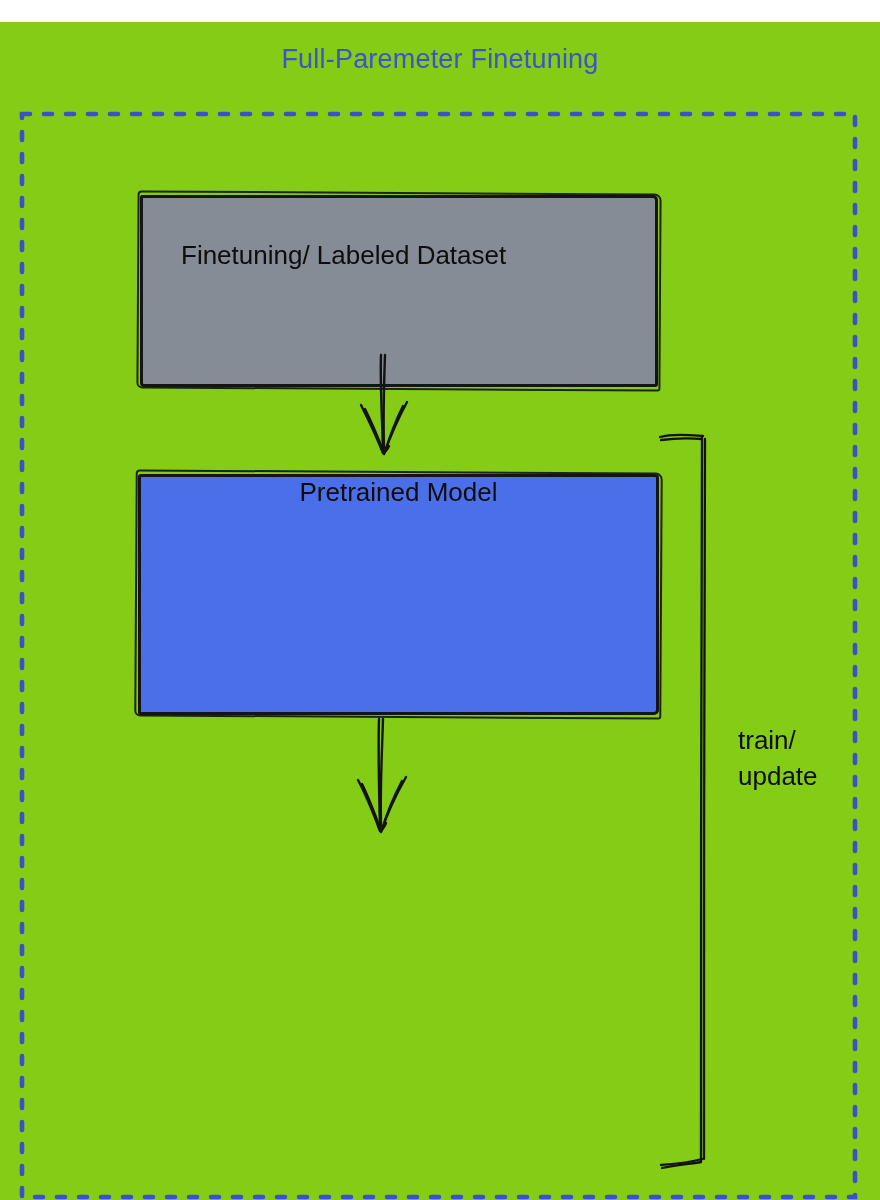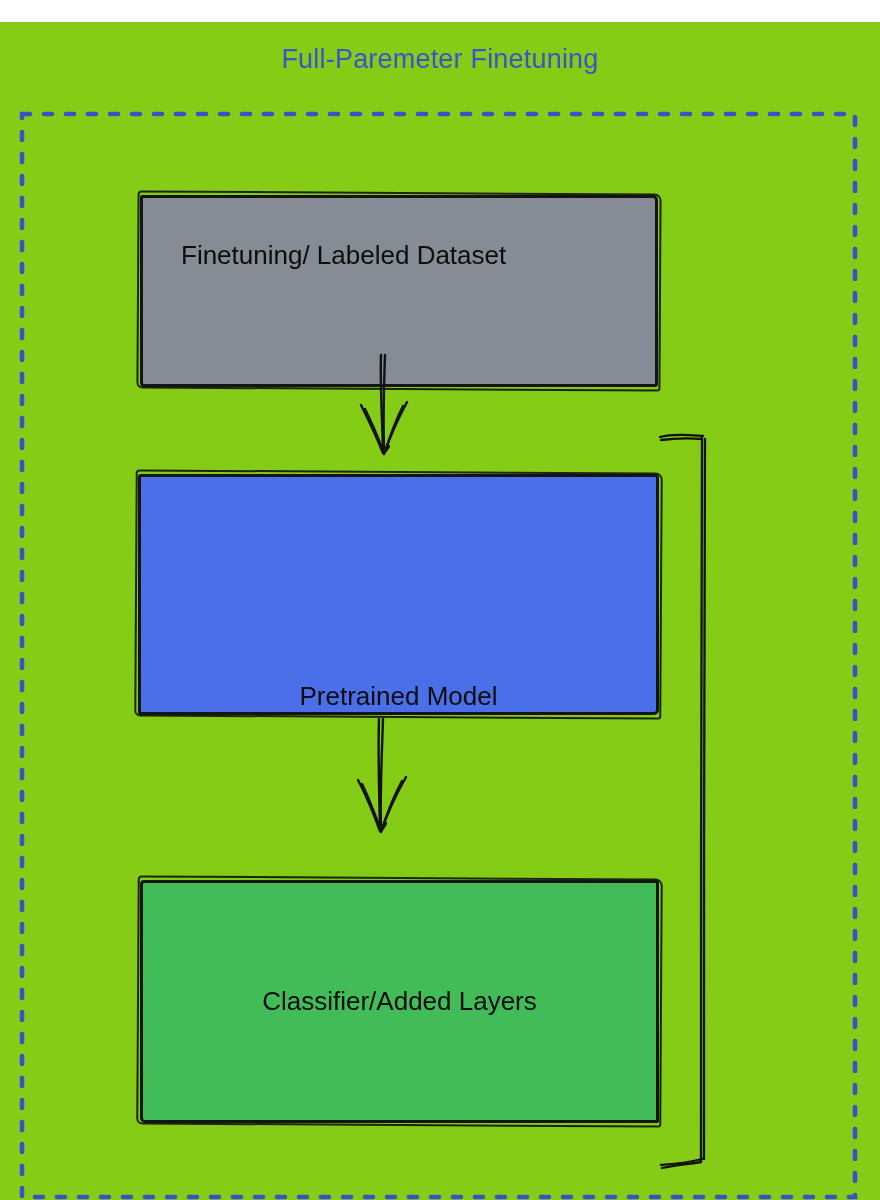--- a/index.html
+++ b/index.html
@@ -51,21 +51,21 @@
     width: 518px; height: 192px;
     background: #858c96;
     border-radius: 2px 5px 3px 4px;
     padding: 42px 0 0 38px;
   }
   .node-pretrained {
     left: 138px; top: 452px;
     width: 521px; height: 241px;
     background: #4b6fe9;
     border-radius: 3px 4px 5px 2px;
-    display: flex; align-items: flex-end; justify-content: center;
+    display: flex; align-items: flex-start; justify-content: center;
   }
   .node-classifier {
     left: 140px; top: 858px;
     width: 519px; height: 243px;
     background: #41bc58;
     border-radius: 4px 3px 2px 5px;
     display: flex; align-items: center; justify-content: center;
   }
   .arrow {
     position: absolute;
@@ -119,29 +119,30 @@
       <path d="M35 2 C34 34 35 74 36 111"></path>
       <path d="M39 2 C38 34 36 72 37 109"></path>
       <path d="M14 63 C22 78 30 98 36 114"></path>
       <path d="M18 67 C25 81 32 100 37 114"></path>
       <path d="M62 60 C53 76 43 97 37 115"></path>
       <path d="M58 64 C50 79 42 99 38 113"></path>
       <path d="M34 109 C36 113 39 114 42 106"></path>
     </g>
   </svg>
 
-  <div class="node node-classifier">
-    <span>Classifier/Added Layers</span>
-  </div>
 
   <svg class="bracket" width="64" height="748" viewBox="0 0 64 748" aria-hidden="true">
     <g fill="none" stroke="#131313" stroke-width="2.3" stroke-linecap="round">
       <path d="M10 11 C24 7 40 9 53 10"></path>
       <path d="M11 14 C26 12 40 12 52 13"></path>
       <path d="M52 10 C51 240 51 500 51 736"></path>
       <path d="M55 13 C54 240 54 500 54 733"></path>
       <path d="M52 733 C38 737 24 738 11 739"></path>
       <path d="M12 742 C26 739 40 738 51 736"></path>
     </g>
   </svg>
 
+  <div class="bracket-label">
+    <div>train/</div>
+    <div>update</div>
+  </div>
 
 </div>
 
 </body></html>

